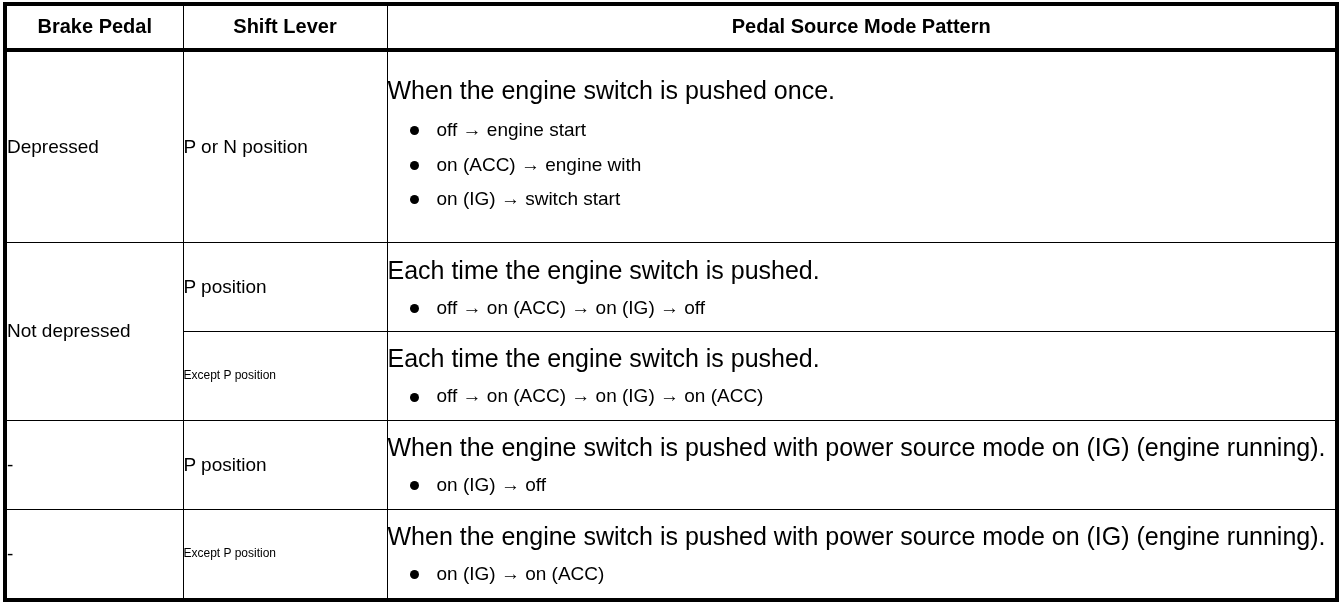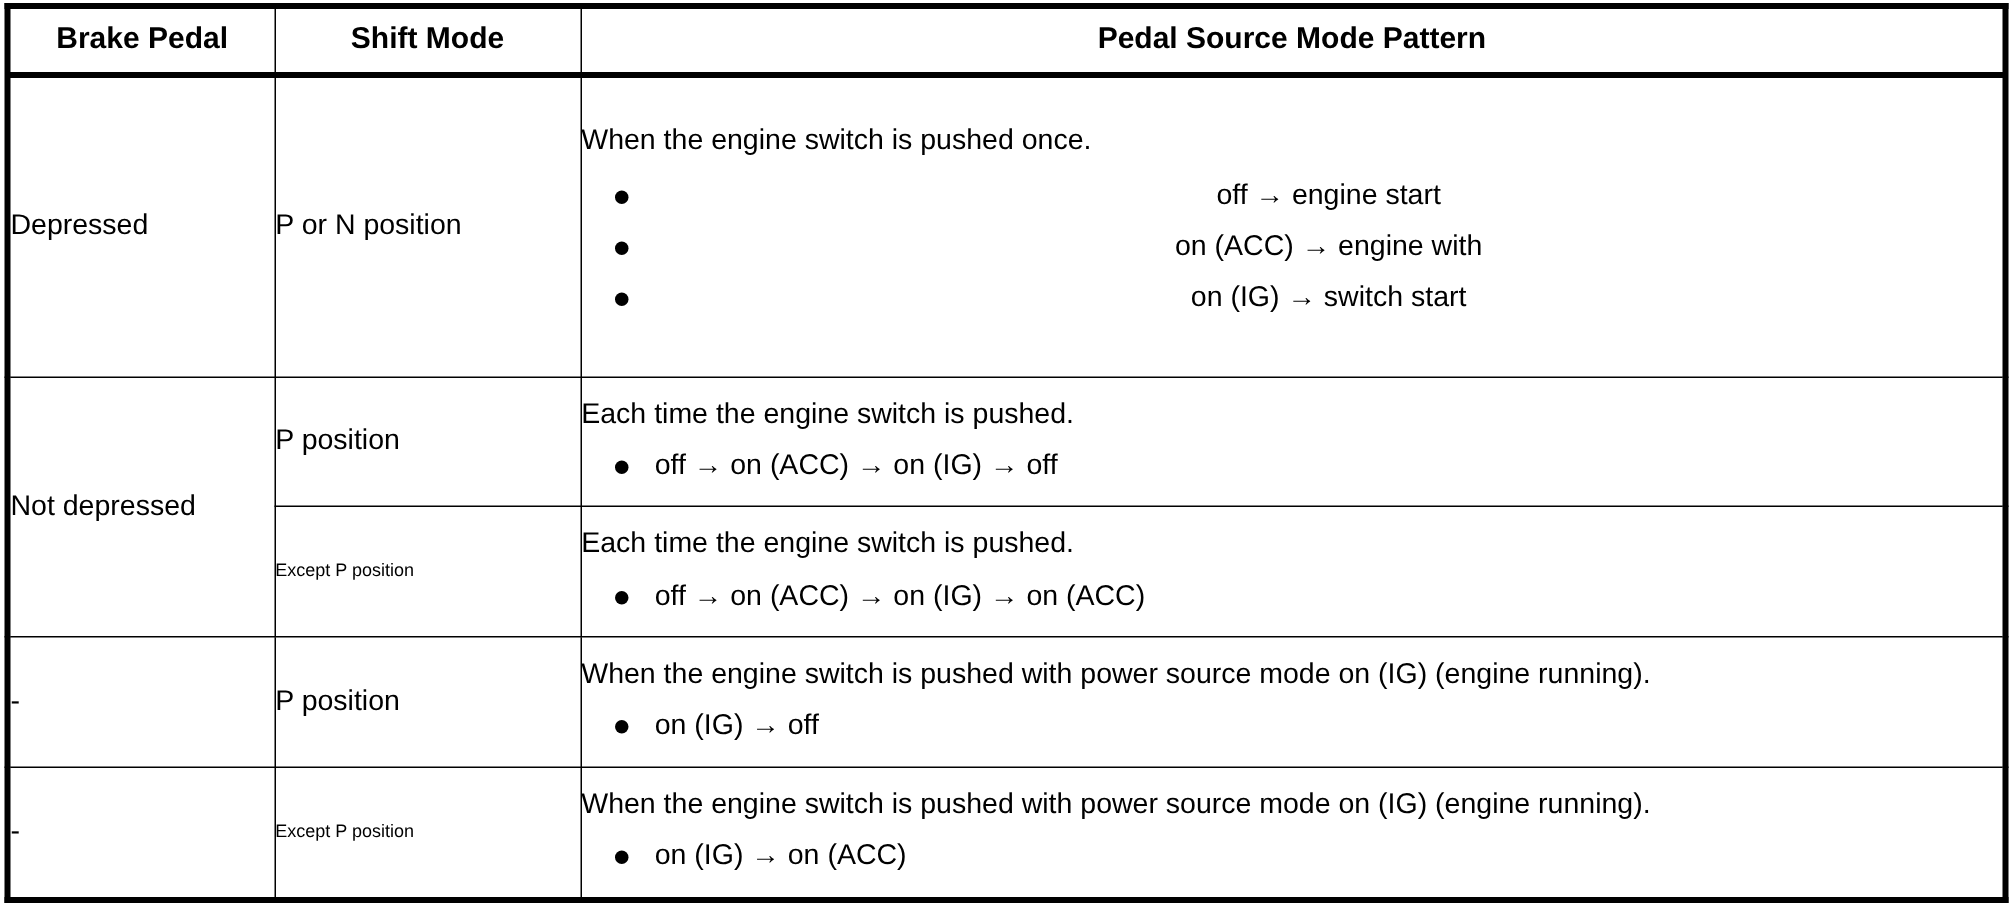--- a/index.html
+++ b/index.html
@@ -75,21 +75,21 @@
   
   td.content {
     text-align: left;
     vertical-align: top;
     padding: 9px 6px 9px 9px;
   }
 
   .desc {
     margin: 0 0 2px 0;
     white-space: nowrap;
-    font-size: 19px;
+    font-size: 25px;
   }
 
   ul.modes {
     list-style: none;
     margin: 9px 0 0 0;
     padding: 0 0 0 22px;
   }
   ul.modes li {
     position: relative;
     padding-left: 27px;
@@ -105,36 +105,36 @@
     top: 50%;
     width: 9px;
     height: 9px;
     margin-top: -4px;
     background: #000;
     border-radius: 50%;
     display: block;
   }
 
   .r1 ul.modes { margin-top: 11px; }
-  .r1 ul.modes li { margin-bottom: 8px; text-align: center; }
+  .r1 ul.modes li { margin-bottom: 8px; }
 </style>
 </head>
 <body>
 
 <div class="table-wrap">
   <table class="psm">
     <colgroup>
       <col class="c1">
       <col class="c2">
       <col class="c3">
     </colgroup>
     <thead>
       <tr>
         <th>Brake Pedal</th>
-        <th>Shift Mode</th>
+        <th>Shift Lever</th>
         <th>Pedal Source Mode Pattern</th>
       </tr>
     </thead>
     <tbody>
 
       <tr class="grp-top r1">
         <td class="lbl">Depressed</td>
         <td class="lbl">P or N position</td>
         <td class="content">
           <p class="desc">When the engine switch is pushed once.</p>

